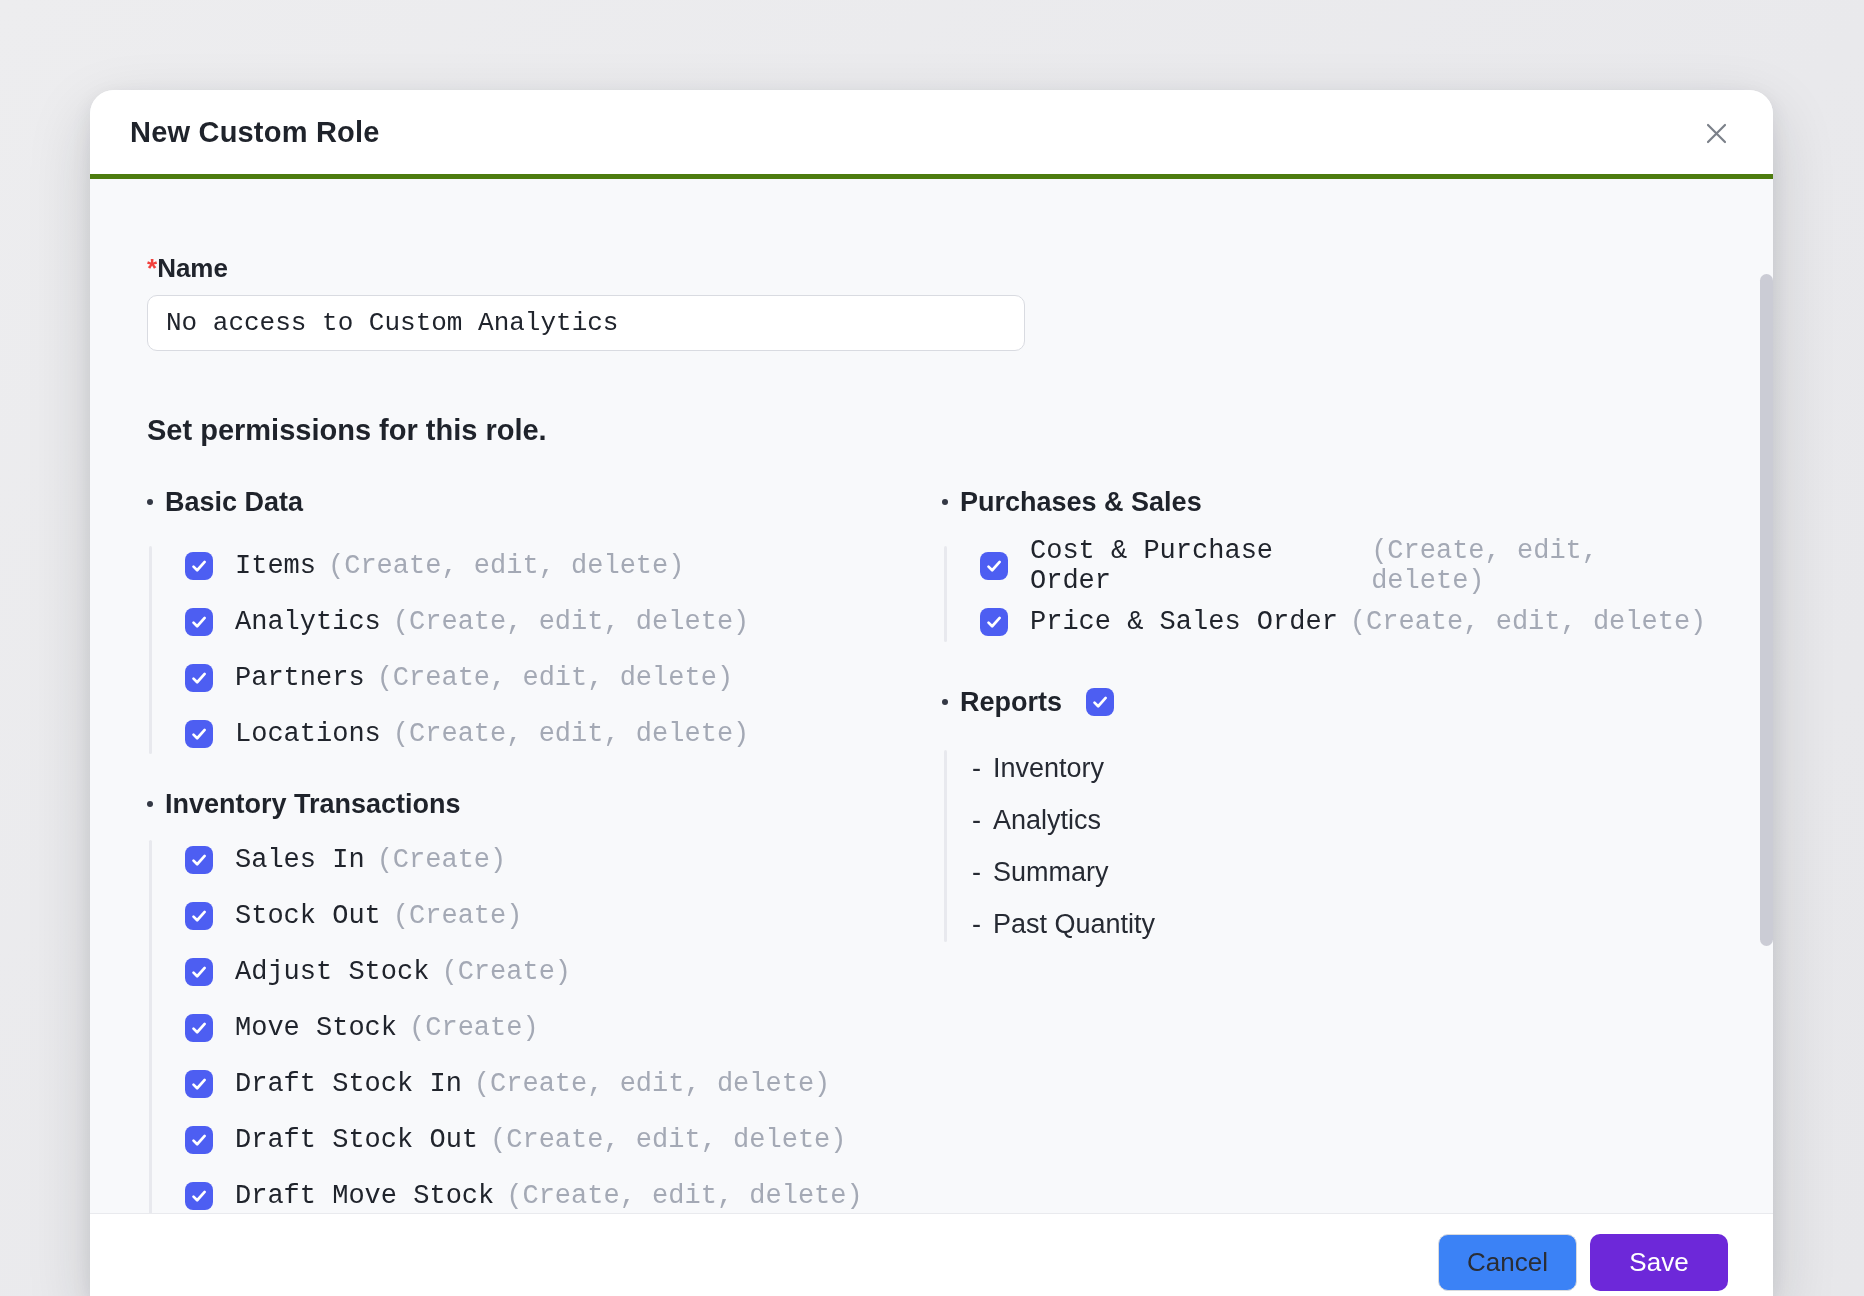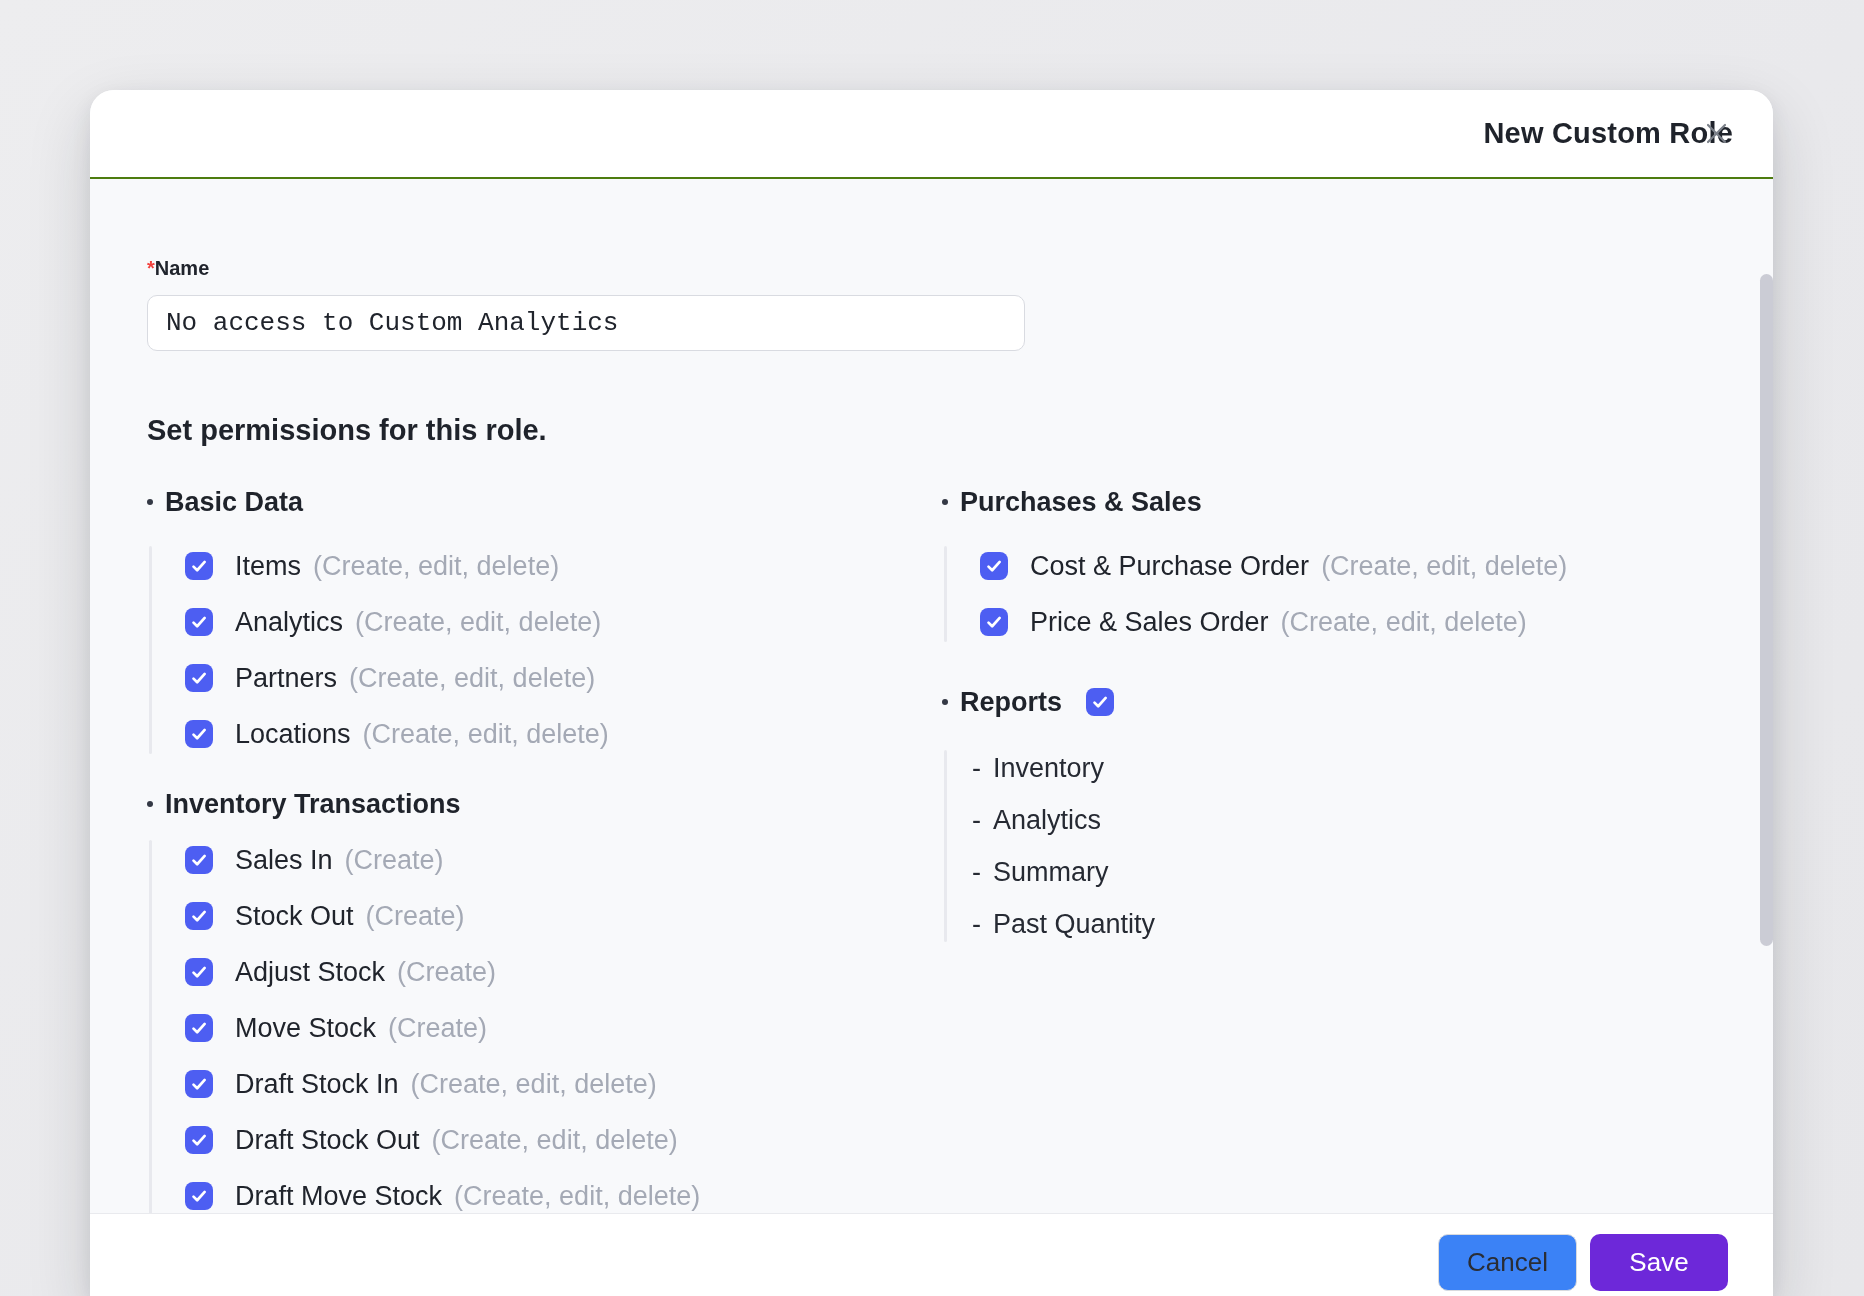--- a/index.html
+++ b/index.html
@@ -11,51 +11,51 @@
     color:#20242c;
   }
   .modal {
     position:absolute; left:90px; top:90px; width:1683px; height:1206px;
     background:#f8f9fb; border-radius:24px 24px 0 0;
     box-shadow:0 24px 64px rgba(25,28,40,.16), 0 6px 20px rgba(25,28,40,.08);
     overflow:hidden;
   }
   .modal-header {
     position:relative; height:89px; background:#ffffff;
-    border-bottom:2px solid #4d7c0f;
-    display:flex; align-items:center; padding:12px 40px;justify-content:flex-end;
+    border-bottom:5px solid #4d7c0f;
+    display:flex; align-items:center; padding:12px 40px;
   }
   .modal-title { font-size:29px; font-weight:700; color:#1f232b; letter-spacing:.2px; }
   .close-btn {
     position:absolute; right:36px; top:24px; width:42px; height:42px;
     display:flex; align-items:center; justify-content:center;
     background:transparent; border:none; cursor:pointer;
   }
   .modal-body {
     position:relative; height:1034px; padding:74px 57px 0 57px; overflow:hidden;
   }
-  .name-label { font-size:20px; font-weight:700; line-height:30px; }
+  .name-label { font-size:26px; font-weight:700; line-height:30px; }
   .req-mark { color:#f2413d; font-weight:700; }
   .name-input {
     display:block; margin-top:12px; width:878px; height:56px;
     border:1px solid #d9dbe1; border-radius:10px; background:#ffffff;
     font-family:Liberation Mono, monospace; font-size:26px; color:#20242c;
     padding:0 18px; outline:none;
   }
   .perm-heading { margin-top:63px; font-size:29px; font-weight:700; line-height:32px; color:#1f232b; }
   .perm-grid { margin-top:36px; display:flex; align-items:flex-start; }
   .col-left { width:795px; flex:none; }
   .col-right { flex:1; }
   .sec-header { height:40px; display:flex; align-items:center; }
   .sec-bullet { width:6px; height:6px; border-radius:50%; background:#343945; flex:none; }
   .sec-title { margin-left:12px; font-size:27px; font-weight:700; color:#1f232b; }
   .sec-header .hdr-check { margin-left:24px; }
   .section + .section { margin-top:22px; }
   .col-right .section + .section { margin-top:32px; }
-  .perm-group { position:relative; margin-top:16px; padding-left:38px; }
+  .perm-group { position:relative; margin-top:16px; padding-left:38px;font-family:Liberation Mono, monospace; }
   .section + .section .perm-group { margin-top:8px; }
   .perm-group::before, .report-list::before {
     content:""; position:absolute; left:2px; top:8px; bottom:8px; width:3px;
     background:#e8e9ee; border-radius:2px;
   }
   .perm-row { height:56px; display:flex; align-items:center; }
   .checkbox {
     width:28px; height:28px; border-radius:8px; background:#4d5ef2;
     display:flex; align-items:center; justify-content:center; flex:none; cursor:pointer;
   }

